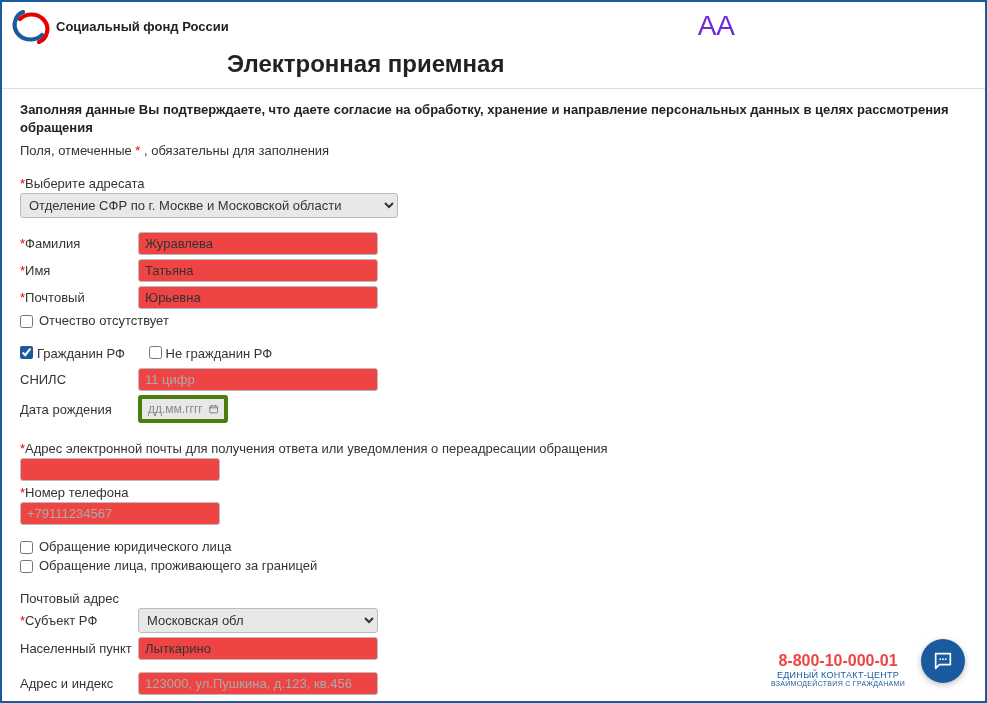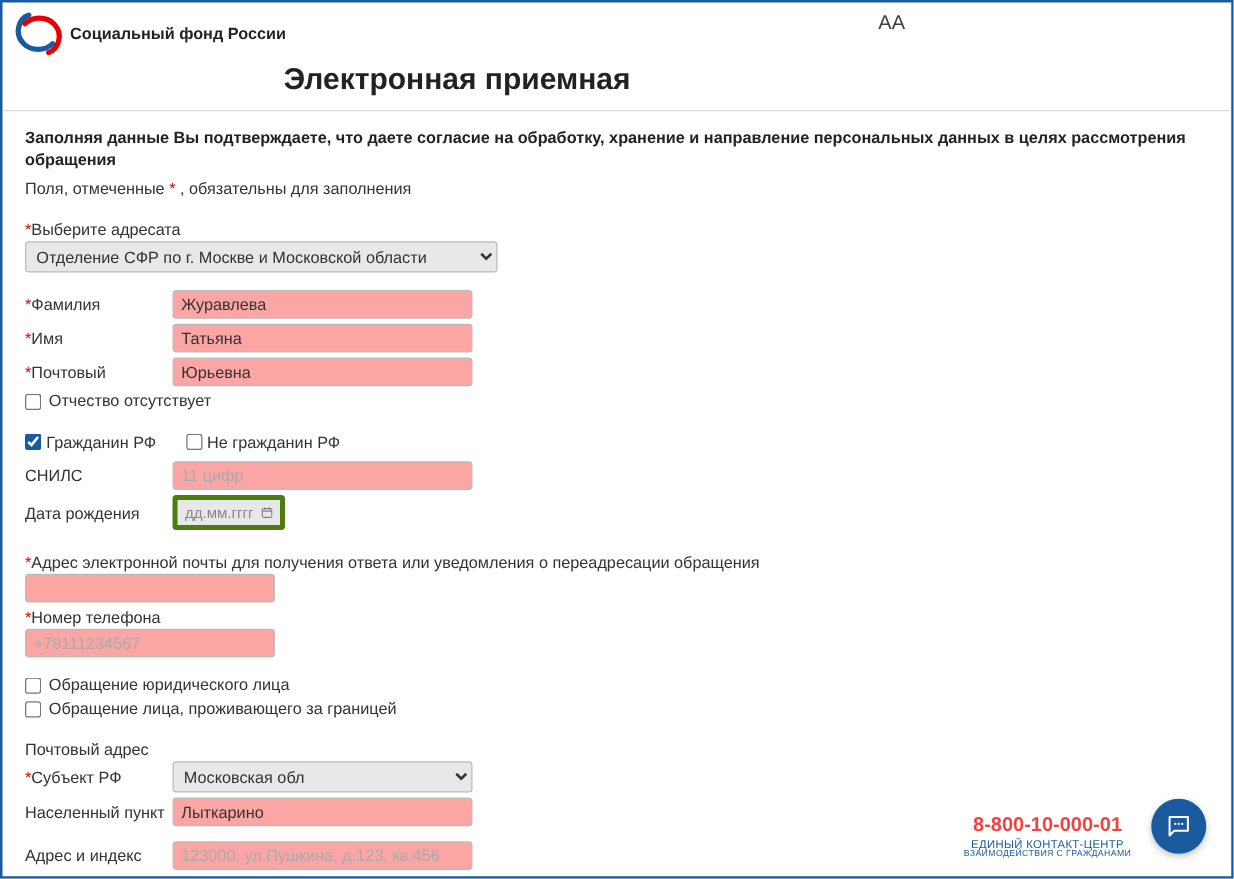--- a/index.html
+++ b/index.html
@@ -28,24 +28,24 @@
     gap: 6px;
   }
   .logo-text {
     font-size: 13px;
     font-weight: bold;
     color: #222;
     line-height: 1.12;
   }
   .aa {
     position: absolute;
-    right: 261px;
+    right: 250px;
     top: 8px;
-    font-size: 16px;
-    color: #404040;
+    font-size: 28px;
+    color: #6d28d9;
   }
   .title {
     font-size: 24px;
     font-weight: bold;
     color: #222;
     margin: 4px 0 10px 225px;
   }
   .divider {
     height: 1px;
     background: #ddd;
@@ -83,21 +83,21 @@
     font-size: 13px;
     color: #333;
     margin-bottom: 2px;
   }
   input[type="text"], input[type="email"], select, textarea {
     font-family: inherit;
     font-size: 13px;
     border: 1px solid #bbb;
     border-radius: 3px;
     padding: 3px 6px;
-    background: #fca5a5;
+    background: #ef4444;
     color: #333;
   }
   input::placeholder, textarea::placeholder { color: #aaa; }
   select {
     background: #e8e8e8;
     padding: 3px 4px;
   }
   .wide-select { width: 378px; }
   .name-input { width: 240px; }
   .snils-input { width: 240px; }
@@ -117,21 +117,20 @@
   .spacer14 { height: 14px; }
   .checkbox-row {
     display: flex;
     align-items: flex-end;
     gap: 6px;
     font-size: 13px;
     margin-bottom: 4px;
   }
   .checkbox-inline {
     display: inline-flex;
-    align-items: center;
     gap: 4px;
     margin-right: 20px;
   }
   input[type="checkbox"] {
     width: 13px; height: 13px;
   }
   .email-label {
     font-size: 13px;
     margin-bottom: 2px;
   }

